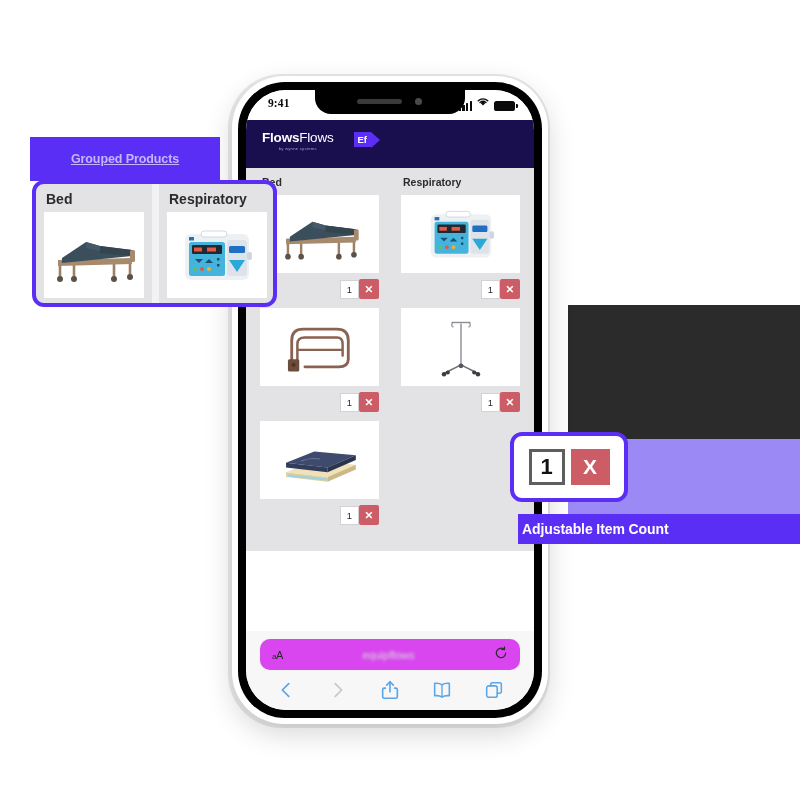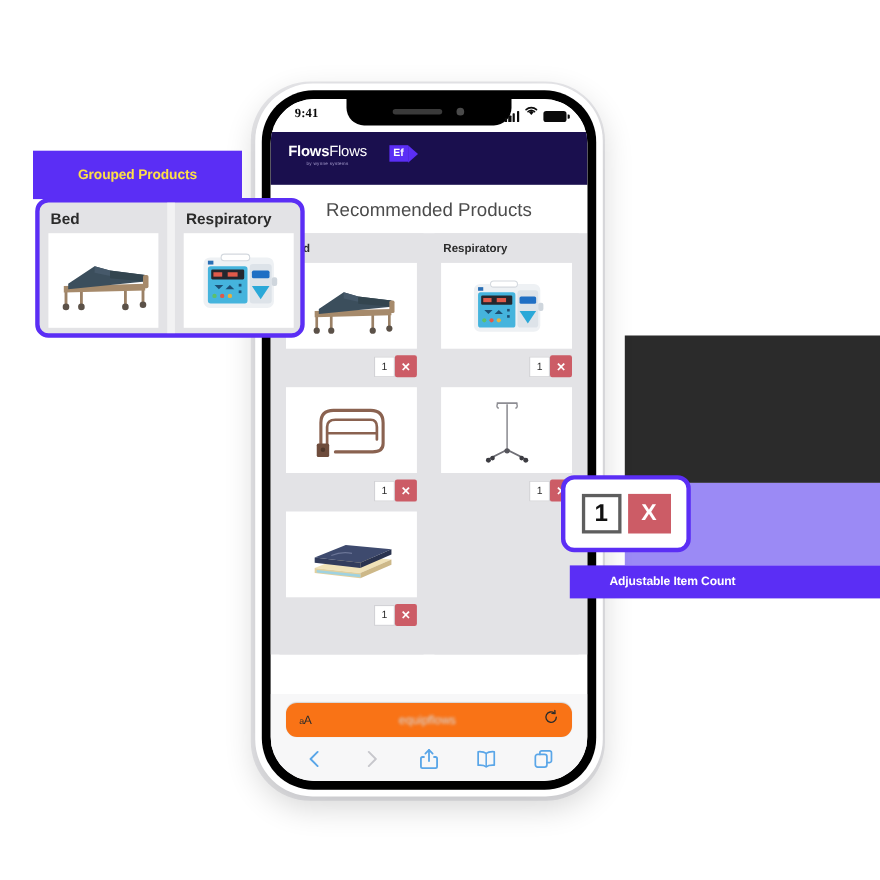--- a/index.html
+++ b/index.html
@@ -278,21 +278,21 @@
     position: absolute;
     left: 0;
     bottom: 0;
     width: 100%;
     background: #f7f7f8;
     padding-top: 8px;
   }
   .url-bar {
     margin: 0 14px;
     height: 31px;
-    background: #f97316;
+    background: #d946ef;
     border-radius: 10px;
     display: flex;
     align-items: center;
     justify-content: space-between;
     padding: 0 12px;
     box-sizing: border-box;
     box-shadow: 0 0 1px rgba(0,0,0,0.14);
   }
   .aa-icon { font-size: 11px; color: #2b2b2b; letter-spacing: -0.4px; }
   .aa-icon .small { font-size: 8px; }
@@ -323,24 +323,25 @@
     z-index: 20;
   }
   .callout-grouped-header {
     background: #5b2ef5;
     height: 44px;
     display: flex;
     align-items: center;
     justify-content: center;
   }
   .callout-grouped-label {
-    color: #fde047;
+    color: #c4b5fd;
     font-size: 12.5px;
     font-weight: bold;
     letter-spacing: -0.1px;
+    text-decoration: underline;
   }
   .zoom-panel {
     position: absolute;
     left: 32px;
     top: 180px;
     width: 245px;
     height: 127px;
     border: 4px solid #5b2ef5;
     border-radius: 12px;
     background: #e3e3e6;
@@ -420,23 +421,23 @@
     top: 514px;
     width: 282px;
     height: 30px;
     background: #5b2ef5;
     display: flex;
     align-items: center;
     z-index: 21;
   }
   .callout-count-label {
     color: #ffffff;
-    font-size: 11px;
-    font-weight: bold;
-    padding-left: 36px;
+    font-size: 14px;
+    font-weight: bold;
+    padding-left: 4px;
     letter-spacing: -0.1px;
   }
 </style>
 </head>
 <body>
 
 <div class="bg-dark-block"></div>
 <div class="bg-purple-band"></div>
 
 <div class="device-shadow"></div>
@@ -473,21 +474,20 @@
     <div class="logo-wrap">
       <div class="logo-text-col">
         <div class="logo-main"><span>Flows</span><span class="thin">Flows</span></div>
         <div class="logo-sub">by wynne systems</div>
       </div>
       <div class="logo-badge">Ef</div>
       <div class="logo-arrow"></div>
     </div>
   </div>
 
-  <div class="page-title">Recommended Products</div>
 
   <div class="board">
 
     <div class="category-col">
       <div class="category-title">Bed</div>
 
       <div class="product-card">
         <svg class="product-img" viewBox="0 0 100 70">
           <path d="M16 40 L16 58 M30 44 L30 58 M70 42 L70 58 M86 40 L86 56" stroke="#9b8166" stroke-width="2.6"></path>
           <circle cx="16" cy="59" r="3" fill="#5b5148"></circle>

